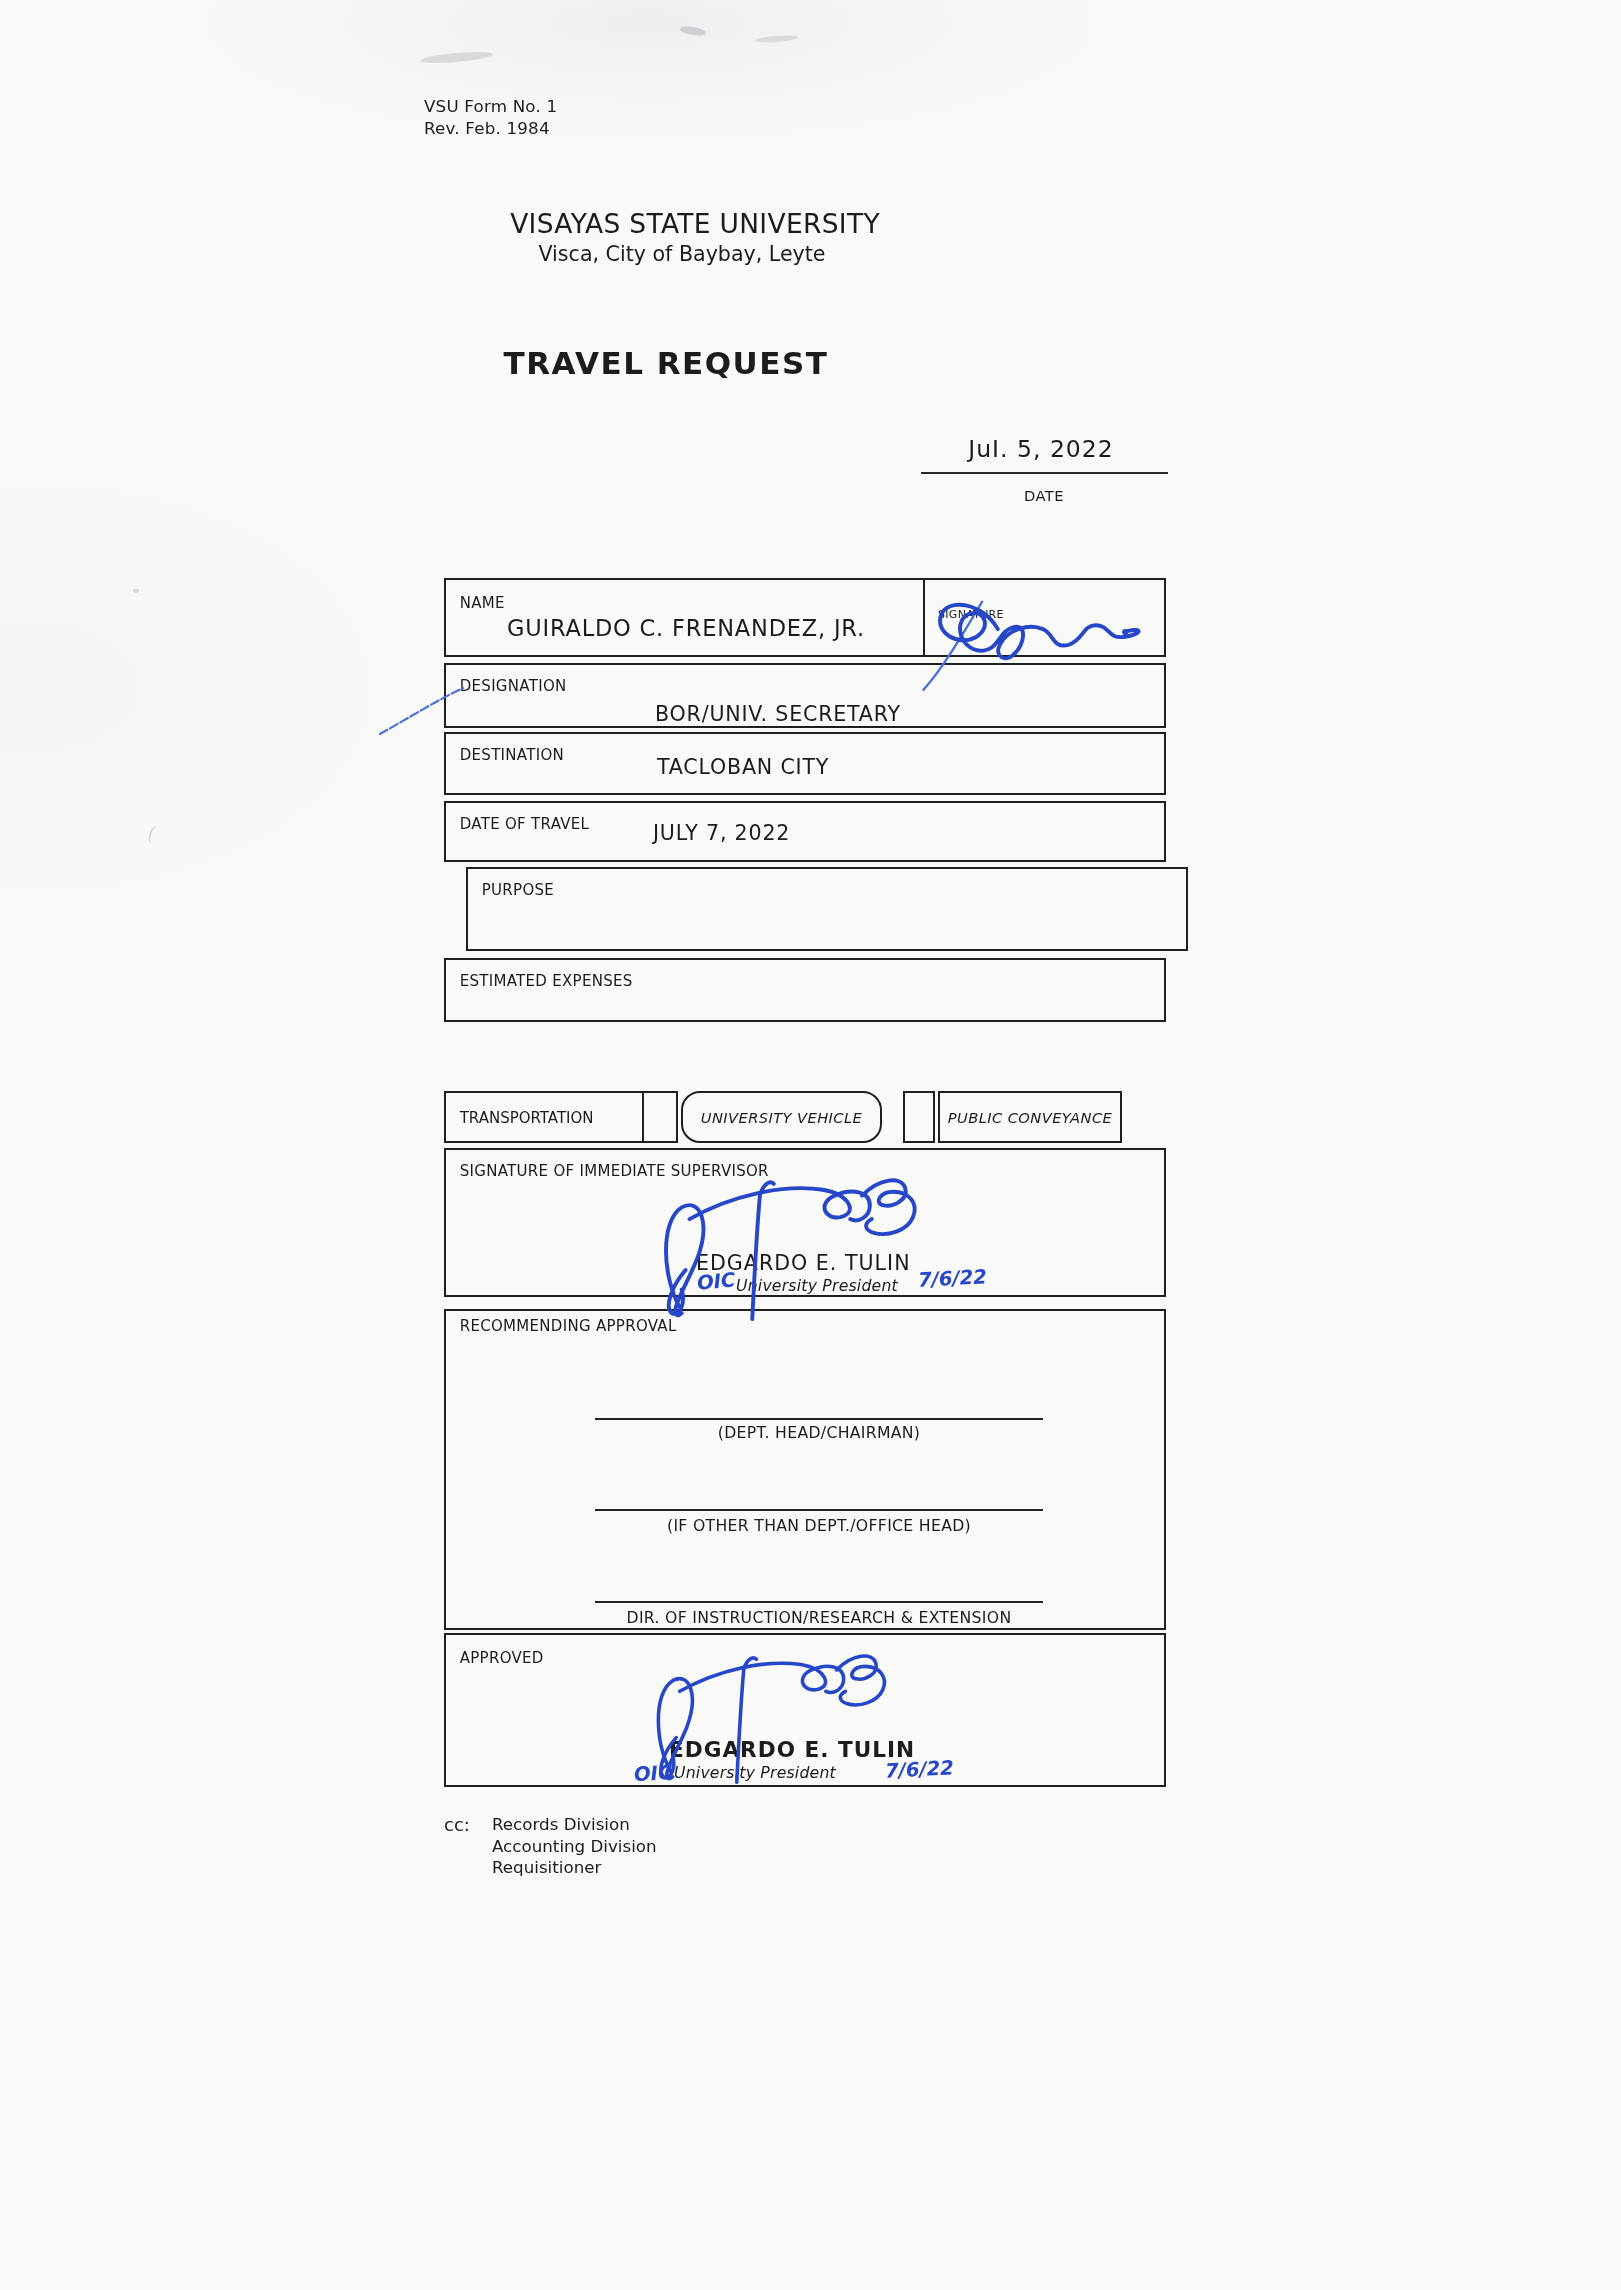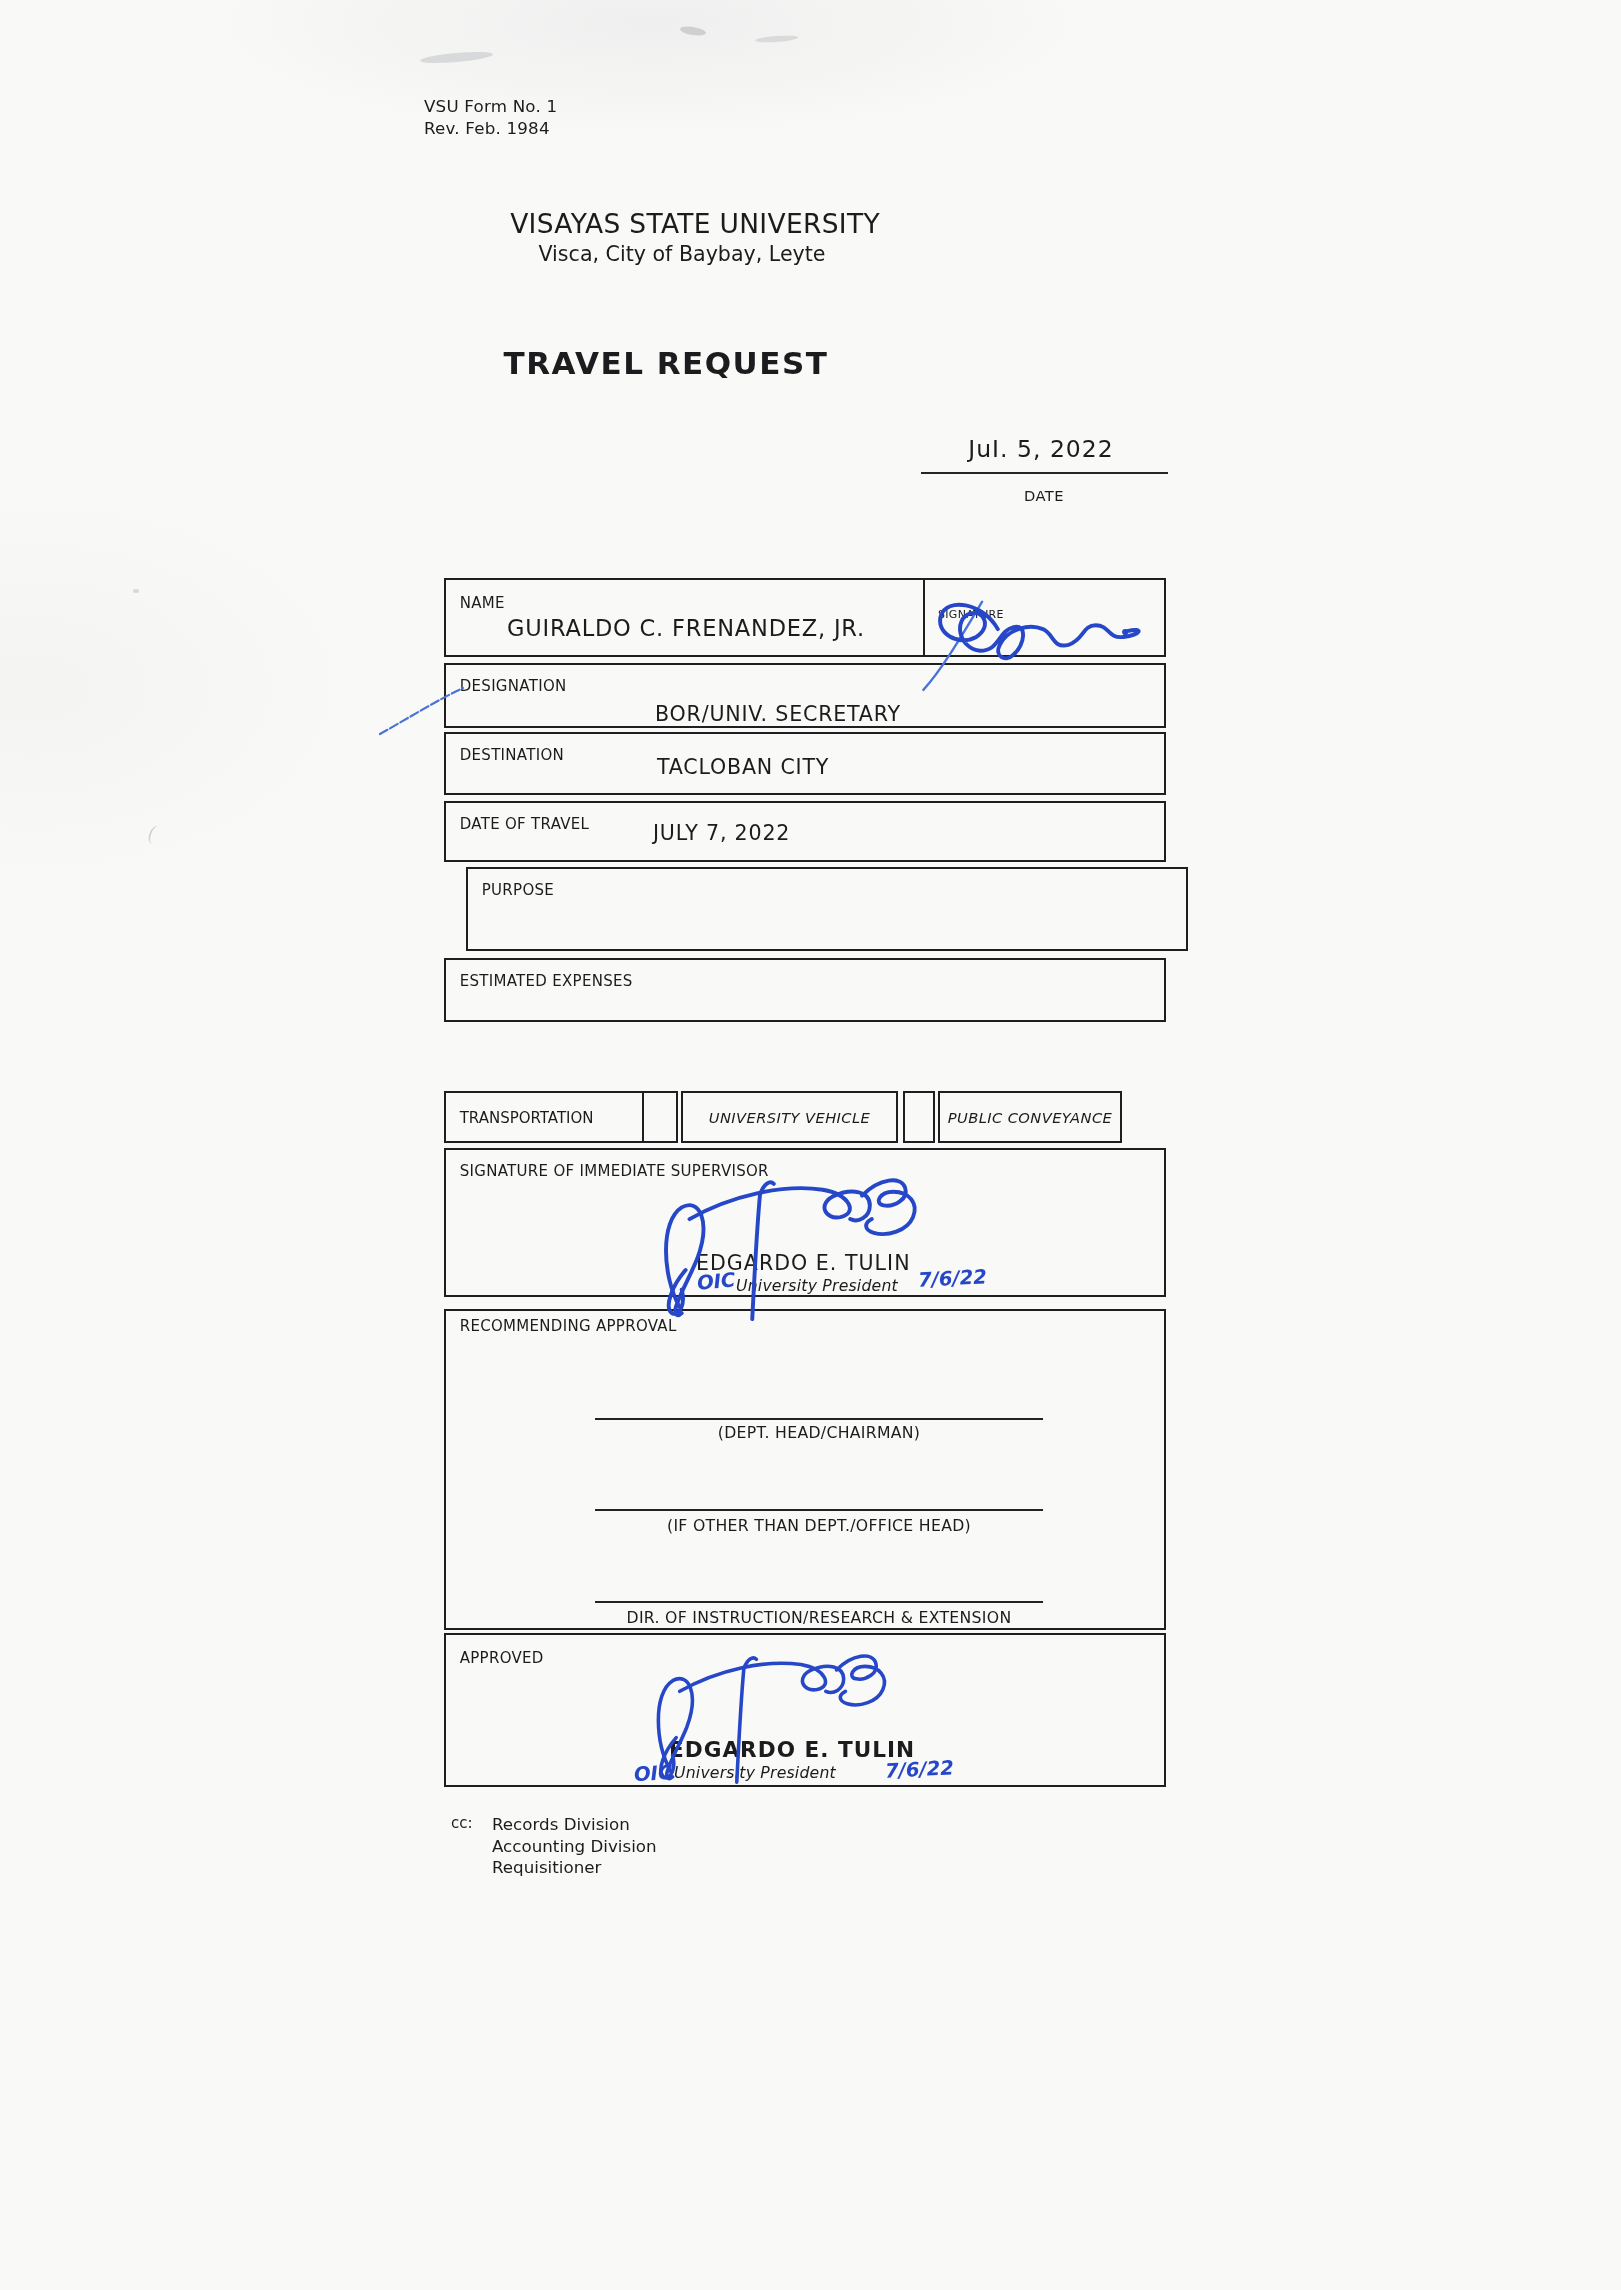--- a/index.html
+++ b/index.html
@@ -42,21 +42,21 @@
   .v-desg { left:209px; top:37px; }
   .v-dest { left:211px; top:20.6px; }
   .v-trav { left:207px; top:17.6px; }
   .v-purp { left:207px; top:8.8px; line-height:29px; white-space:normal; width:529px; }
   .divider-ns { position:absolute; left:477px; top:0; bottom:0; width:2px; background:#1f1f22; }
   .sig-lbl { position:absolute; left:492px; top:11.8px; font-size:11px; letter-spacing:0.3px;margin-top:16px; }
   
   .tbox { position:absolute; top:0; height:52px; border:2px solid #1f1f22; }
   .tb-a { left:0;   width:234px; }
   .tb-a .cb-divider { position:absolute; left:196px; top:0; bottom:0; width:2px; background:#1f1f22; }
-  .tb-b { left:237px; width:217px; }
+  .tb-b { left:237px; width:201px;border-radius:19px; }
   .tb-c { left:459px; width:32px; }
   .tb-d { left:494px; width:184px; }
   .topt { position:absolute; inset:0; display:flex; align-items:center; justify-content:center;
           font-size:14.7px; font-style:italic; letter-spacing:0.4px; white-space:nowrap; }
   .t-lbl { position:absolute; left:13.7px; top:15.7px; font-size:15px; }
   
   .sig-line { position:absolute; left:149px; width:448px; height:2px; background:#232327; }
   .sig-cap  { position:absolute; left:149px; width:448px; text-align:center; font-size:15.7px; letter-spacing:0.3px; white-space:nowrap; }
   .l1 { top:107px; } .c1 { top:112px; }
   .l2 { top:198px; } .c2 { top:205px; }
@@ -67,21 +67,21 @@
   .hand { position:absolute; color:var(--pen,#2547c8); font-style:italic; font-weight:bold; white-space:nowrap; }
   .r9 .sgn-name  { left:250px; top:101px; }
   .r9 .sgn-title { left:290px; top:126px; }
   .r9 .hand-oic  { left:251px; top:120px; font-size:19.6px; transform:rotate(-5deg); }
   .r9 .hand-date { left:472px; top:117px; font-size:19.6px; transform:rotate(-3deg); }
   .r11 .sgn-name  { left:223px; top:102px; font-size:21.6px; font-weight:bold; }
   .r11 .sgn-title { left:228px; top:128px; }
   .r11 .hand-oic  { left:188px; top:127px; font-size:19.6px; transform:rotate(-4deg); }
   .r11 .hand-date { left:439px; top:123px; font-size:19.6px; transform:rotate(-3deg); }
   
-  .cc-lbl  { left:444px; top:1814px; font-size:15px;margin-left:7px; }
+  .cc-lbl  { left:444px; top:1814px; font-size:18px; }
   .cc-list { left:492px; top:1814px; font-size:16.7px; line-height:21.6px; }
   .cc-list span { display:block; }
   
   .pen-svg { position:absolute; overflow:visible; pointer-events:none; }
   
   .smudge { position:absolute; border-radius:50%; }
   .sm1 { left:420px; top:53px;  width:73px; height:8.8px;  background:rgba(120,122,132,.22); transform:rotate(-5deg); }
   .sm2 { left:680px; top:26.5px;  width:25.5px; height:7.8px;  background:rgba(120,122,132,.28); transform:rotate(9deg); }
   .sm3 { left:755px; top:36px;  width:43px; height:5.9px;  background:rgba(130,132,142,.22); transform:rotate(-4deg); }
   .sm4 { left:149px; top:826px; width:12.7px; height:18.6px; border-left:2px solid rgba(110,112,150,.28); border-radius:50%; transform:rotate(18deg); background:transparent; }

